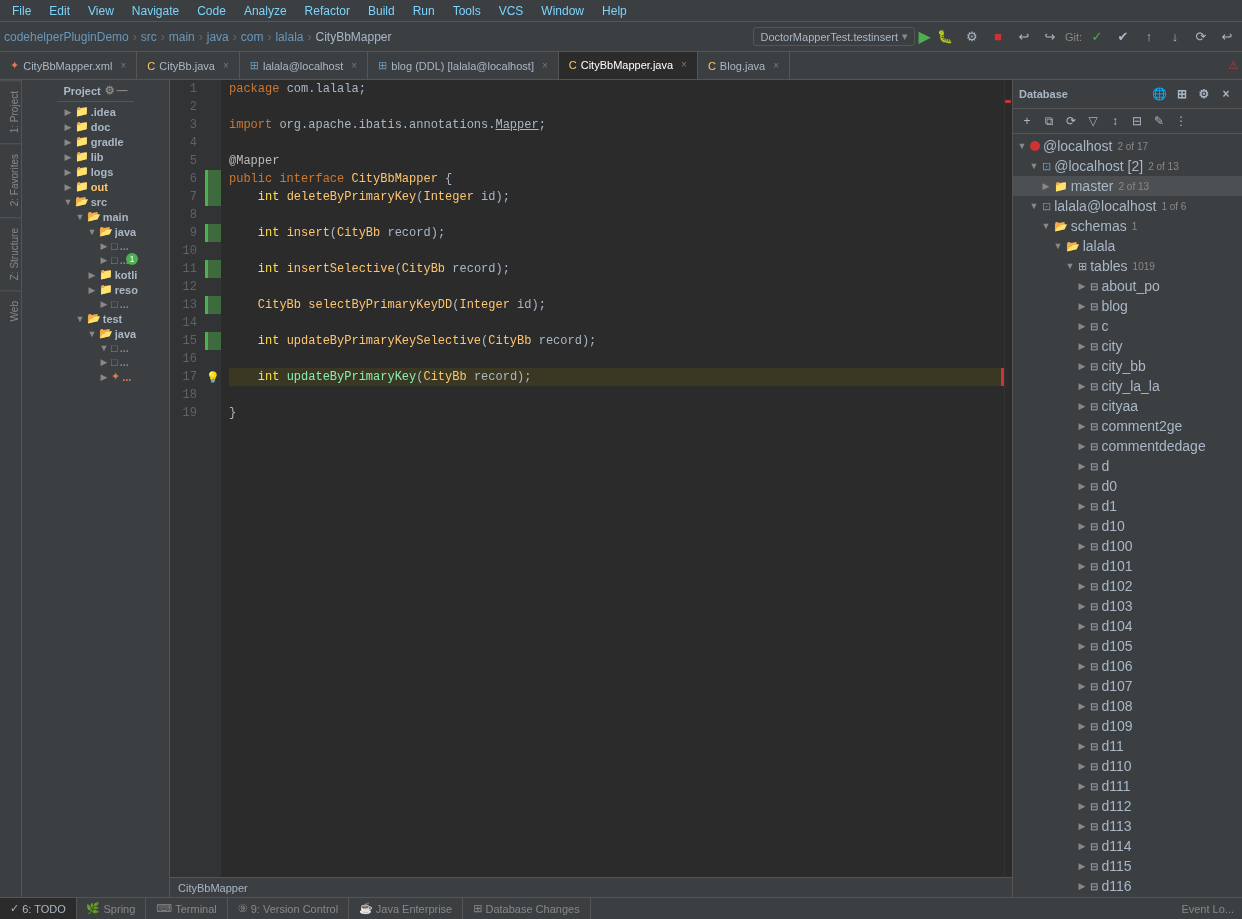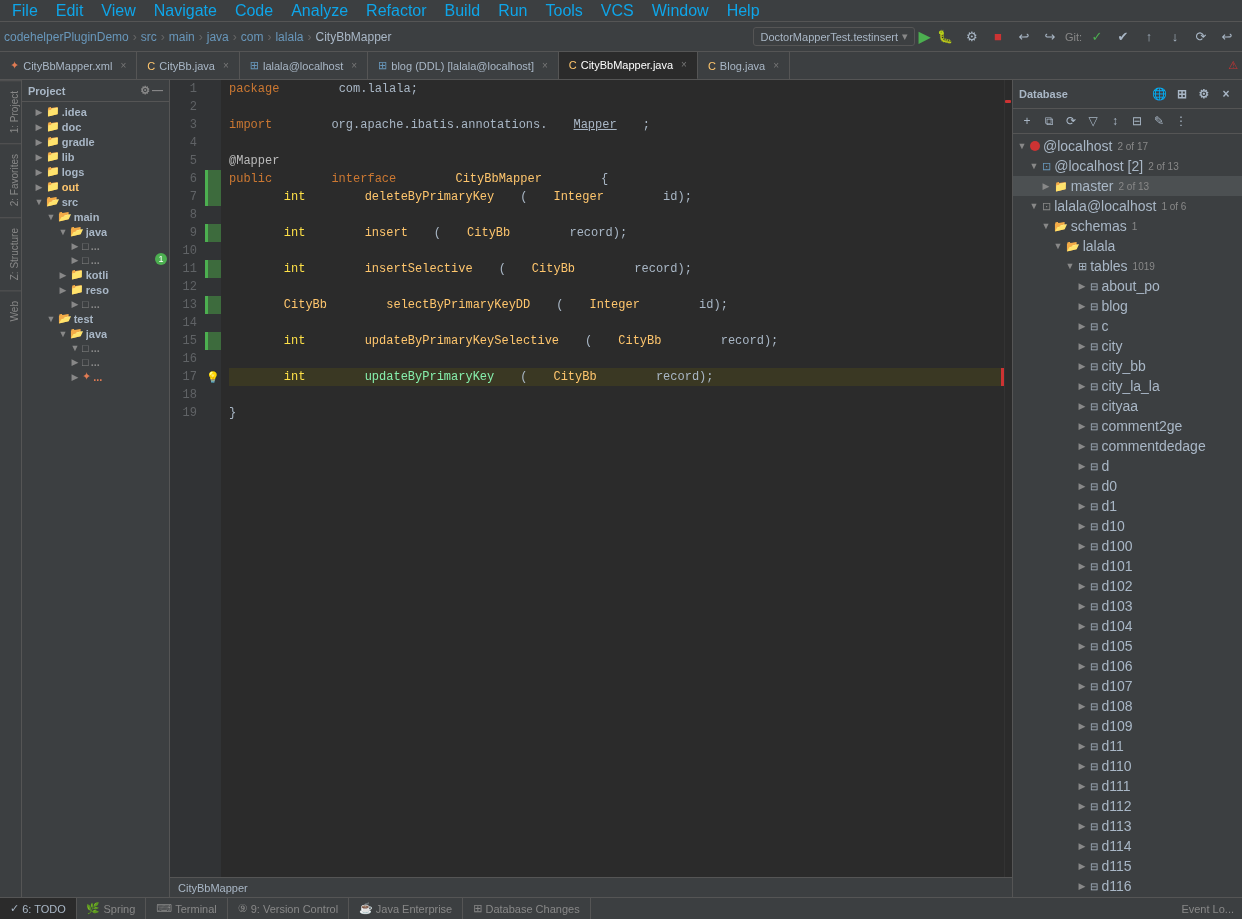--- a/index.html
+++ b/index.html
@@ -1,20 +1,20 @@
 <!DOCTYPE html>
 <html><head>
   <meta charset="utf-8">
   <style>
     * { margin: 0; padding: 0; box-sizing: border-box; }
     body { font-family: 'Segoe UI', Arial, sans-serif; font-size: 12px; background: #2b2b2b; color: #a9b7c6; overflow: hidden; width: 1242px; height: 919px; }
 
     
     .menu-bar { display: flex; align-items: center; background: #3c3f41; height: 22px; border-bottom: 1px solid #555; padding: 0 4px; gap: 2px; }
-    .menu-item { padding: 2px 8px; cursor: pointer; color: #0ea5e9; font-size: 16px; }
+    .menu-item { padding: 2px 8px; cursor: pointer; color: #7dd3fc; font-size: 12px; }
 
     
     .toolbar { display: flex; align-items: center; background: #3c3f41; height: 30px; border-bottom: 1px solid #555; padding: 0 4px; gap: 4px; }
     .toolbar-btn { width: 22px; height: 22px; display: flex; align-items: center; justify-content: center; cursor: pointer; color: #a9b7c6; border-radius: 2px; font-size: 13px; }
     .toolbar-breadcrumb { display: flex; align-items: flex-end; gap: 4px; font-size: 12px; color: #a9b7c6; }
     .breadcrumb-sep { color: #666; }
     .breadcrumb-folder { color: #6897bb; }
     .breadcrumb-class { color: #a9b7c6; }
     .toolbar-spacer { flex: 1; }
     .run-config { display: flex; align-items: center; background: #3c3f41; border: 1px solid #555; border-radius: 3px; padding: 2px 6px; gap: 4px; font-size: 11px; color: #a9b7c6; cursor: pointer; }
@@ -25,38 +25,38 @@
     .tab { display: flex; align-items: center; padding: 0 10px; height: 28px; border-right: 1px solid #555; cursor: pointer; font-size: 11px; color: #a9b7c6; gap: 4px; white-space: nowrap; background: #3c3f41; }
     .tab.active { background: #2b2b2b; color: #fff; border-bottom: 2px solid #2b2b2b; }
     .tab-close { color: #777; font-size: 10px; cursor: pointer; margin-left: 4px; }
     .tab-icon-xml { color: #e07b53; }
     .tab-icon-java { color: #ffc66d; }
 
     
     .main-layout { display: flex; height: calc(919px - 22px - 30px - 28px - 22px); }
 
     
-    .project-panel { width: 148px; background: #3c3f41; border-right: 1px solid #555; display: flex; flex-direction: column; overflow: hidden; }
+    .project-panel { width: 148px; background: #3c3f41; border-right: 1px solid #555; display: flex; flex-direction: column; overflow: hidden; align-items: center; }
     .panel-header { display: flex; align-items: center; padding: 4px 6px; background: #3c3f41; border-bottom: 1px solid #555; font-size: 11px; font-weight: bold; color: #a9b7c6; gap: 4px; }
     .panel-header-icons { display: flex; gap: 2px; margin-left: auto; }
     .panel-icon-btn { cursor: pointer; color: #888; font-size: 11px; }
     .project-tree { flex: 1; overflow-y: auto; overflow-x: hidden; padding: 2px 0; }
     .tree-item { display: flex; align-items: center; padding: 1px 2px; cursor: pointer; font-size: 11px; gap: 2px; white-space: nowrap; }
     .tree-indent { display: inline-block; }
     .tree-arrow { color: #888; font-size: 9px; cursor: pointer; width: 10px; text-align: center; }
     .tree-label { font-size: 11px; overflow: hidden; text-overflow: ellipsis; font-weight: bold; }
     .folder-yellow { color: #ffc66d; }
     .folder-blue { color: #6897bb; }
     .folder-gray { color: #888; }
 
     
     .editor-area { flex: 1; background: #2b2b2b; display: flex; flex-direction: column; overflow: hidden; }
     .code-content { flex: 1; display: flex; overflow: hidden; }
     .code-lines { flex: 1; overflow-y: auto; overflow-x: auto; padding-left: 8px; font-family: 'Courier New', monospace; font-size: 12px; line-height: 18px; }
-    .code-line { display: flex; align-items: center; position: relative; min-height: 18px; gap: 26px; }
+    .code-line { display: flex; align-items: center; position: relative; min-height: 18px; }
     .code-line.warning-line { background: #3d3922; }
     .kw-package { color: #cc7832; }
     .kw-import { color: #cc7832; }
     .kw-public { color: #cc7832; }
     .kw-interface { color: #cc7832; }
     .kw-int { color: #fde047; }
     .class-name { color: #ffc66d; }
     .method-name { color: #ffc66d; }
     .mapper-ann { color: #bbb; }
     .text-normal { color: #a9b7c6; }

